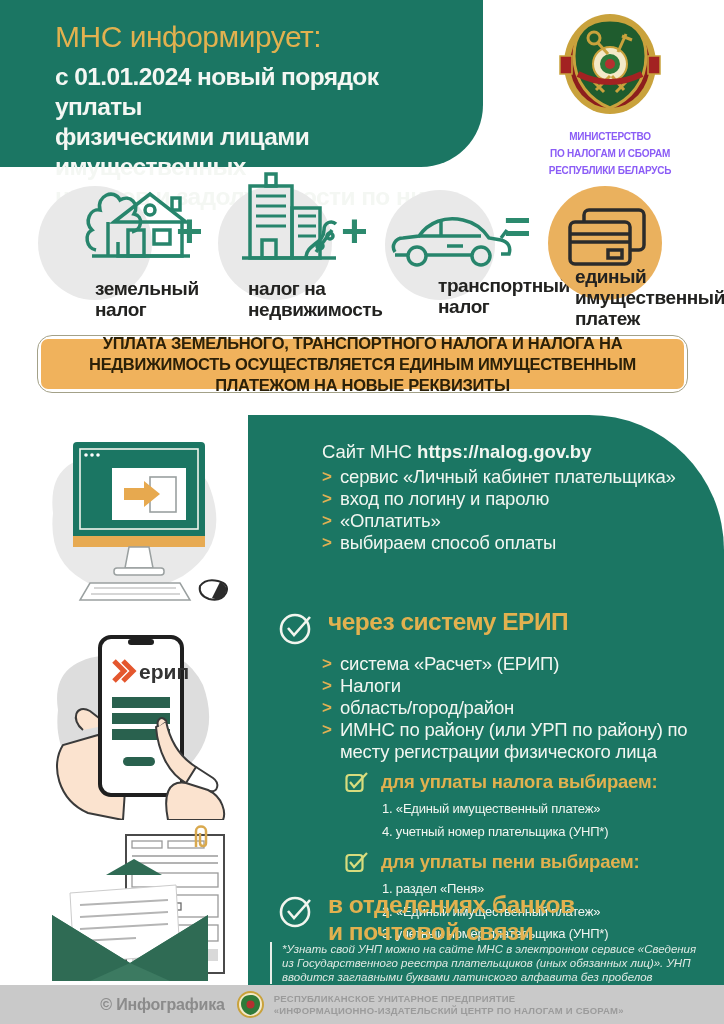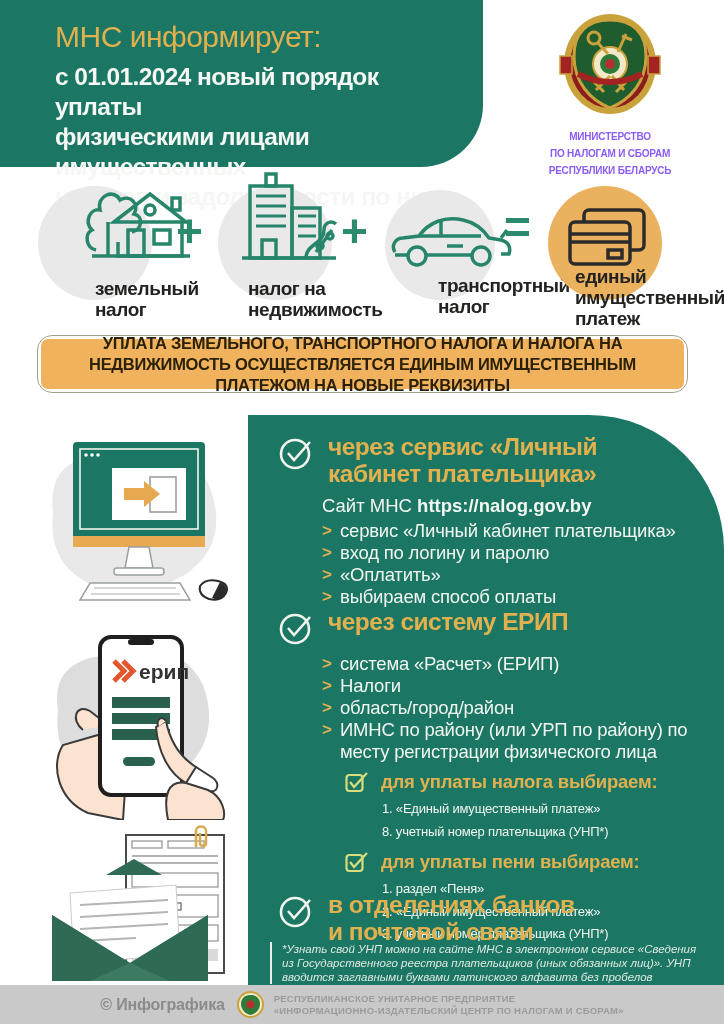--- a/index.html
+++ b/index.html
@@ -286,27 +286,20 @@
     <line x1="52" y1="118" x2="108" y2="115" stroke="#b5b5b5" stroke-width="2"></line>
     <polygon points="24,92 24,158 180,158 180,92 102,140" fill="#3c7a61"></polygon>
     <polygon points="24,92 102,140 62,158 24,158" fill="#2f6b54"></polygon>
     <polygon points="180,92 102,140 142,158 180,158" fill="#2f6b54"></polygon>
   </svg>
 </div>
 
 <div class="panel">
 
   <div class="section" style="top:18px;">
-    <div class="sec-head">
-      <svg width="36" height="36" viewBox="0 0 36 36">
-        <circle cx="17" cy="19" r="14" fill="none" stroke="#f2f5ee" stroke-width="2.6"></circle>
-        <polyline points="10,18 16,25 32,7" fill="none" stroke="#f2f5ee" stroke-width="2.6"></polyline>
-      </svg>
-      <div class="sec-head-text w300">через сервис «Личный кабинет плательщика»</div>
-    </div>
     <div class="content">
       <div class="intro">
         <span>Сайт МНС </span><b>https://nalog.gov.by</b>
       </div>
       <div class="bullet">
           <span class="mk">&gt;</span>
           <span class="tx">сервис «Личный кабинет плательщика»</span>
         </div>
       <div class="bullet">
           <span class="mk">&gt;</span>
@@ -352,21 +345,21 @@
       <div class="subsec">
         <div class="subsec-head">
           <svg width="24" height="22" viewBox="0 0 24 22">
             <rect x="1.5" y="4" width="16" height="16" rx="3" fill="none" stroke="#d8dc7e" stroke-width="2.2"></rect>
             <polyline points="5,11 9,16 22,2" fill="none" stroke="#d8dc7e" stroke-width="2.2"></polyline>
           </svg>
           <span class="subsec-head-text">для уплаты налога выбираем:</span>
         </div>
         <div class="subsec-items">
           <div>1. «Единый имущественный платеж»</div>
-          <div>8. учетный номер плательщика (УНП*)</div>
+          <div>4. учетный номер плательщика (УНП*)</div>
         </div>
       </div>
 
       <div class="subsec">
         <div class="subsec-head">
           <svg width="24" height="22" viewBox="0 0 24 22">
             <rect x="1.5" y="4" width="16" height="16" rx="3" fill="none" stroke="#d8dc7e" stroke-width="2.2"></rect>
             <polyline points="5,11 9,16 22,2" fill="none" stroke="#d8dc7e" stroke-width="2.2"></polyline>
           </svg>
           <span class="subsec-head-text">для уплаты пени выбираем:</span>

